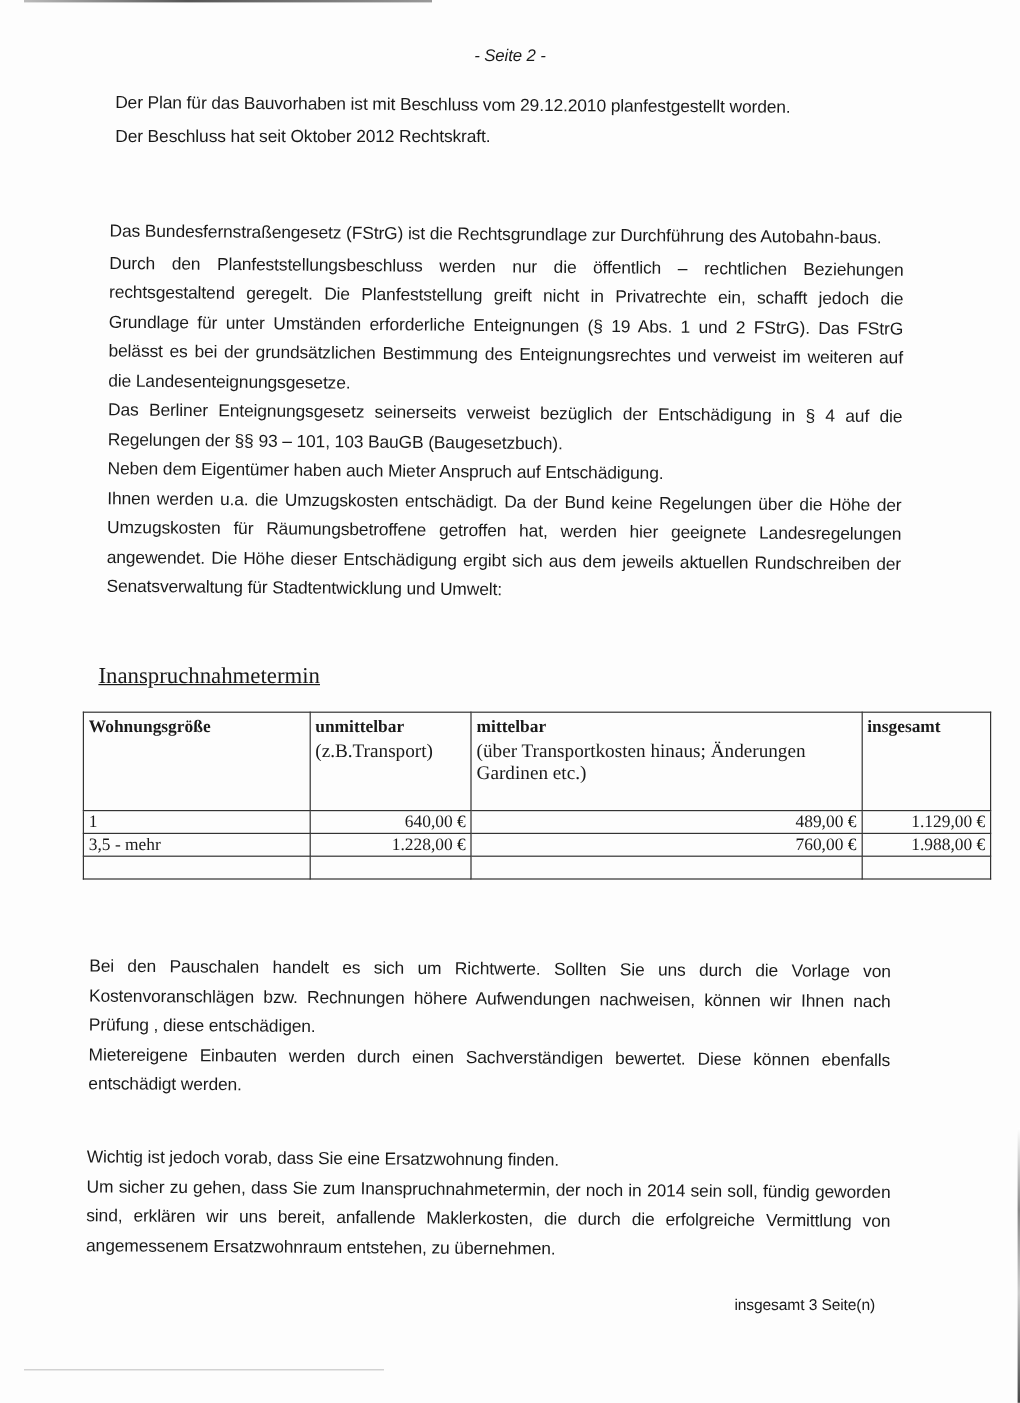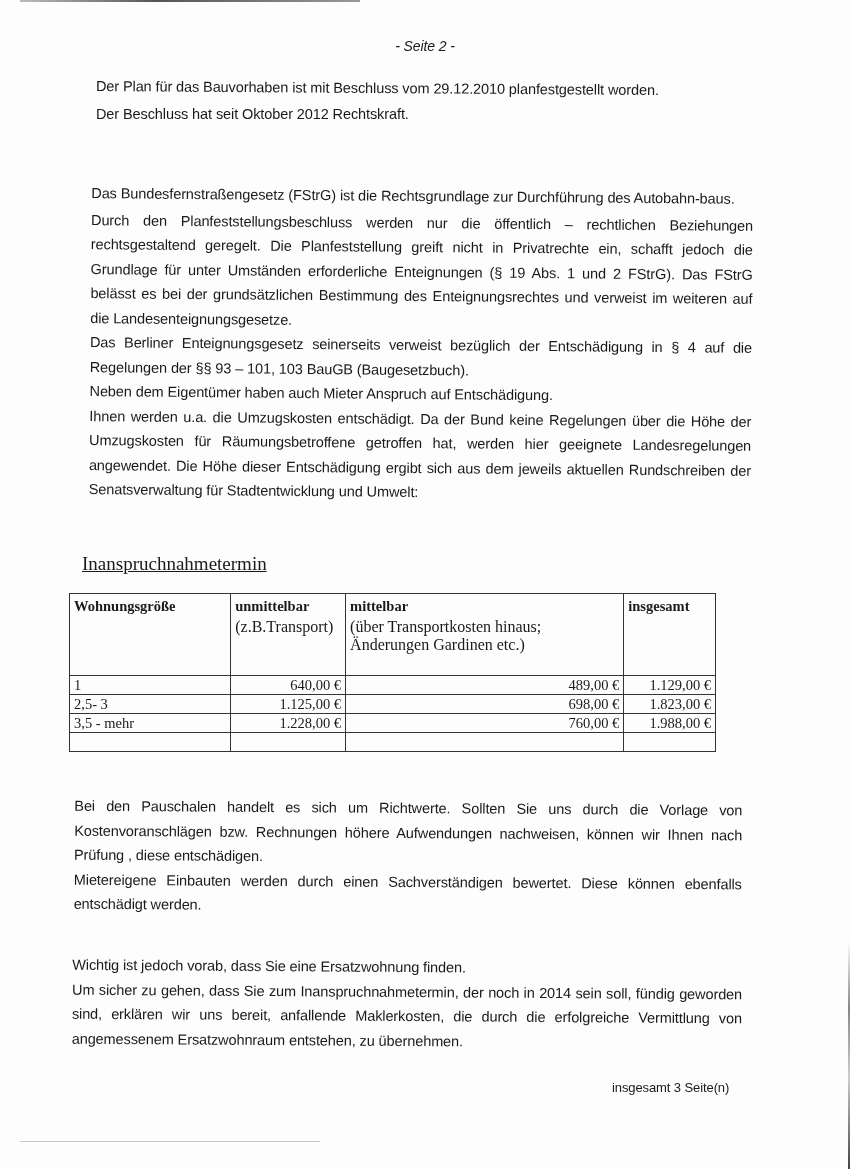--- a/index.html
+++ b/index.html
@@ -7,21 +7,21 @@
     .page { position: absolute; left: 0; top: 0; width: 850px; height: 1169px; background: #fdfdfd; }
     .scan-top { position: absolute; left: 20px; top: 0; width: 340px; height: 2px; background: linear-gradient(to right, #bbb, #555 40%, #999); }
     .scan-bottom { position: absolute; left: 20px; top: 1141px; width: 300px; height: 1px; background: #c8c8c8; }
     .scan-right { position: absolute; right: 0; top: 940px; width: 2px; height: 229px; background: linear-gradient(#fff, #888 30%, #ccc 60%, #444); }
     .sans { font-family: "Liberation Sans", sans-serif; font-size: 14.5px; letter-spacing: -0.1px; }
     .header { position: absolute; top: 38px; left: 0; width: 850px; text-align: center; font-size: 14px; font-style: italic; }
     .line { position: absolute; white-space: nowrap; }
     .justify { position: absolute; width: 662px; text-align: justify; line-height: 24.5px; }
     .justify p { margin: 0; }
     .heading { position: absolute; left: 82px; top: 553px; font-size: 19px; text-decoration: underline; font-family: "Liberation Serif", serif; }
-    table.cost { position: absolute; left: 69px; top: 593px; width: 647px; border-collapse: collapse; font-family: "Liberation Serif", serif; font-size: 14.5px; padding-left: 36px; }
+    table.cost { position: absolute; left: 69px; top: 593px; width: 757px; border-collapse: collapse; font-family: "Liberation Serif", serif; font-size: 14.5px; padding-left: 36px; }
     table.cost td, table.cost th { border: 1px solid #333; padding: 1px 4px; vertical-align: top; }
     table.cost th { text-align: left; font-weight: bold; height: 76px; padding-top: 4px; }
     table.cost th .sub { display: block; font-weight: normal; font-size: 16px; margin-top: 3px; }
     table.cost td.num { text-align: right; }
     table.cost tr.data td { height: 16px; line-height: 16px; }
     table.cost tr.empty td { height: 16px; }
     .footer-note { position: absolute; top: 1080px; left: 612px; font-size: 13px; }
   </style>
 </head>
 <body>
@@ -62,26 +62,20 @@
       </tr>
     </thead>
     <tbody>
       <tr class="data">
         <td>1</td>
         <td class="num">640,00 €</td>
         <td class="num">489,00 €</td>
         <td class="num">1.129,00 €</td>
       </tr>
       <tr class="data">
-        <td>2,5- 3</td>
-        <td class="num">1.125,00 €</td>
-        <td class="num">698,00 €</td>
-        <td class="num">1.823,00 €</td>
-      </tr>
-      <tr class="data">
         <td>3,5 - mehr</td>
         <td class="num">1.228,00 €</td>
         <td class="num">760,00 €</td>
         <td class="num">1.988,00 €</td>
       </tr>
       <tr class="empty">
         <td></td>
         <td></td>
         <td></td>
         <td></td>

